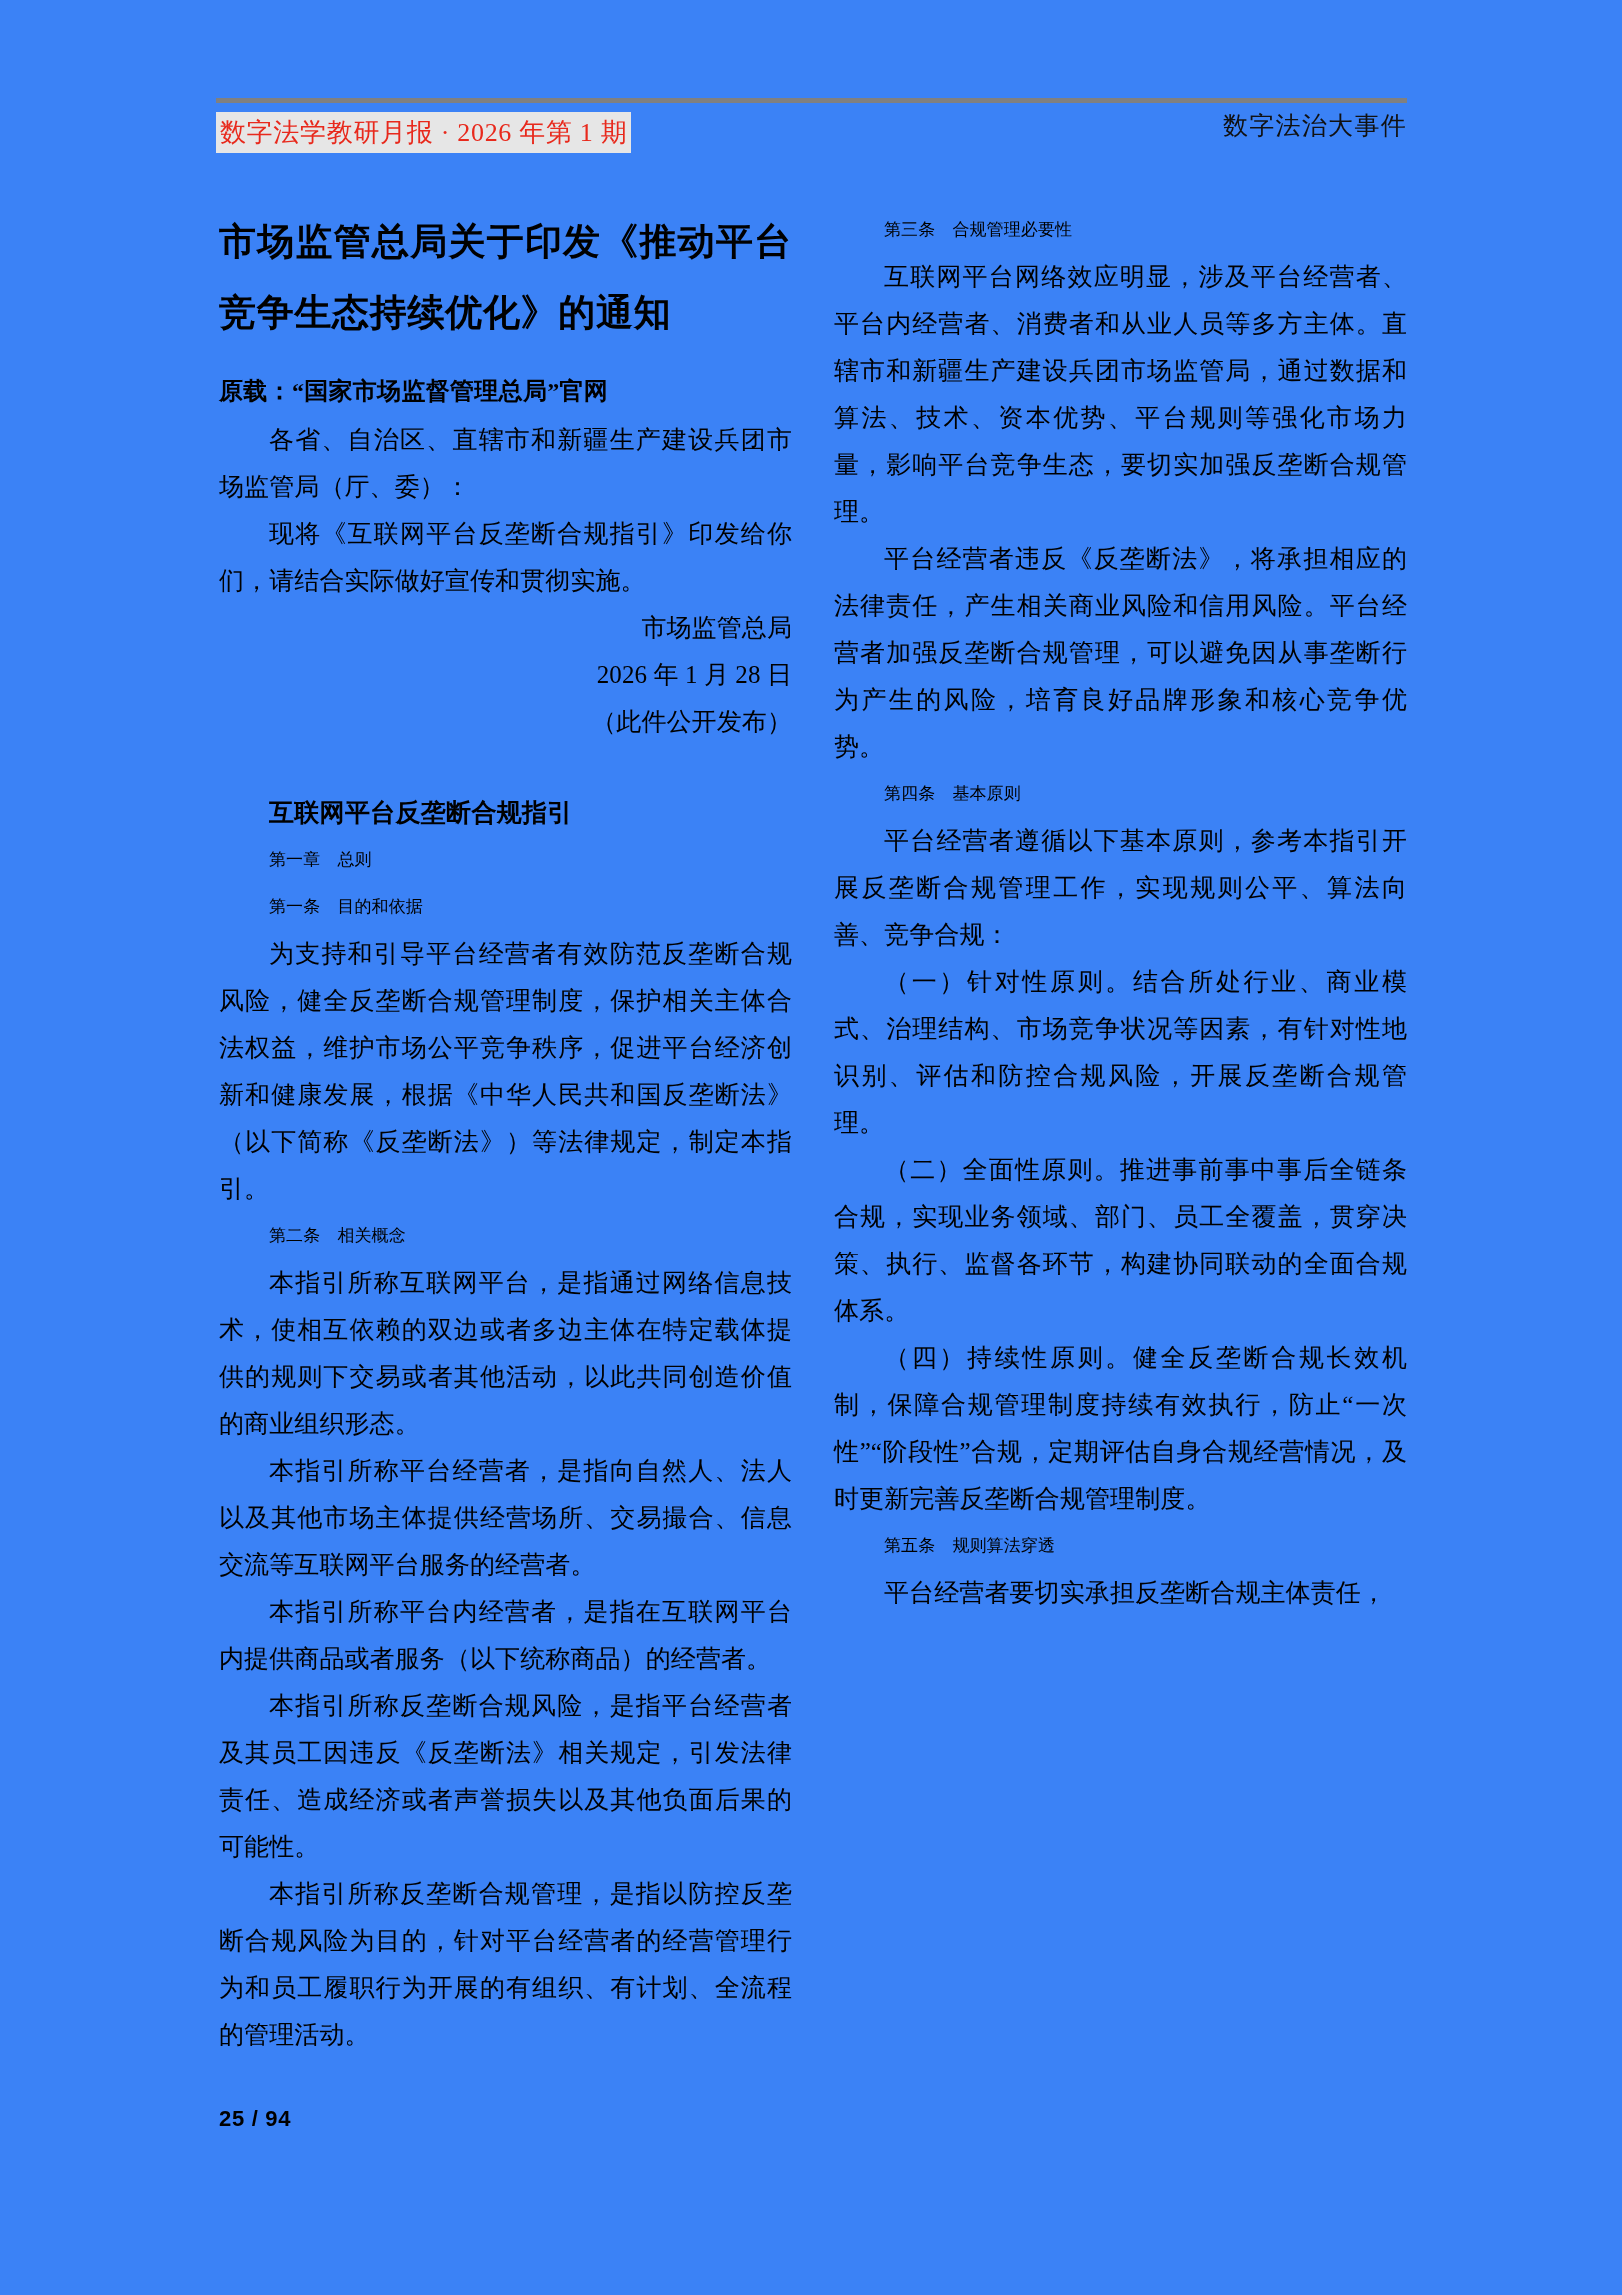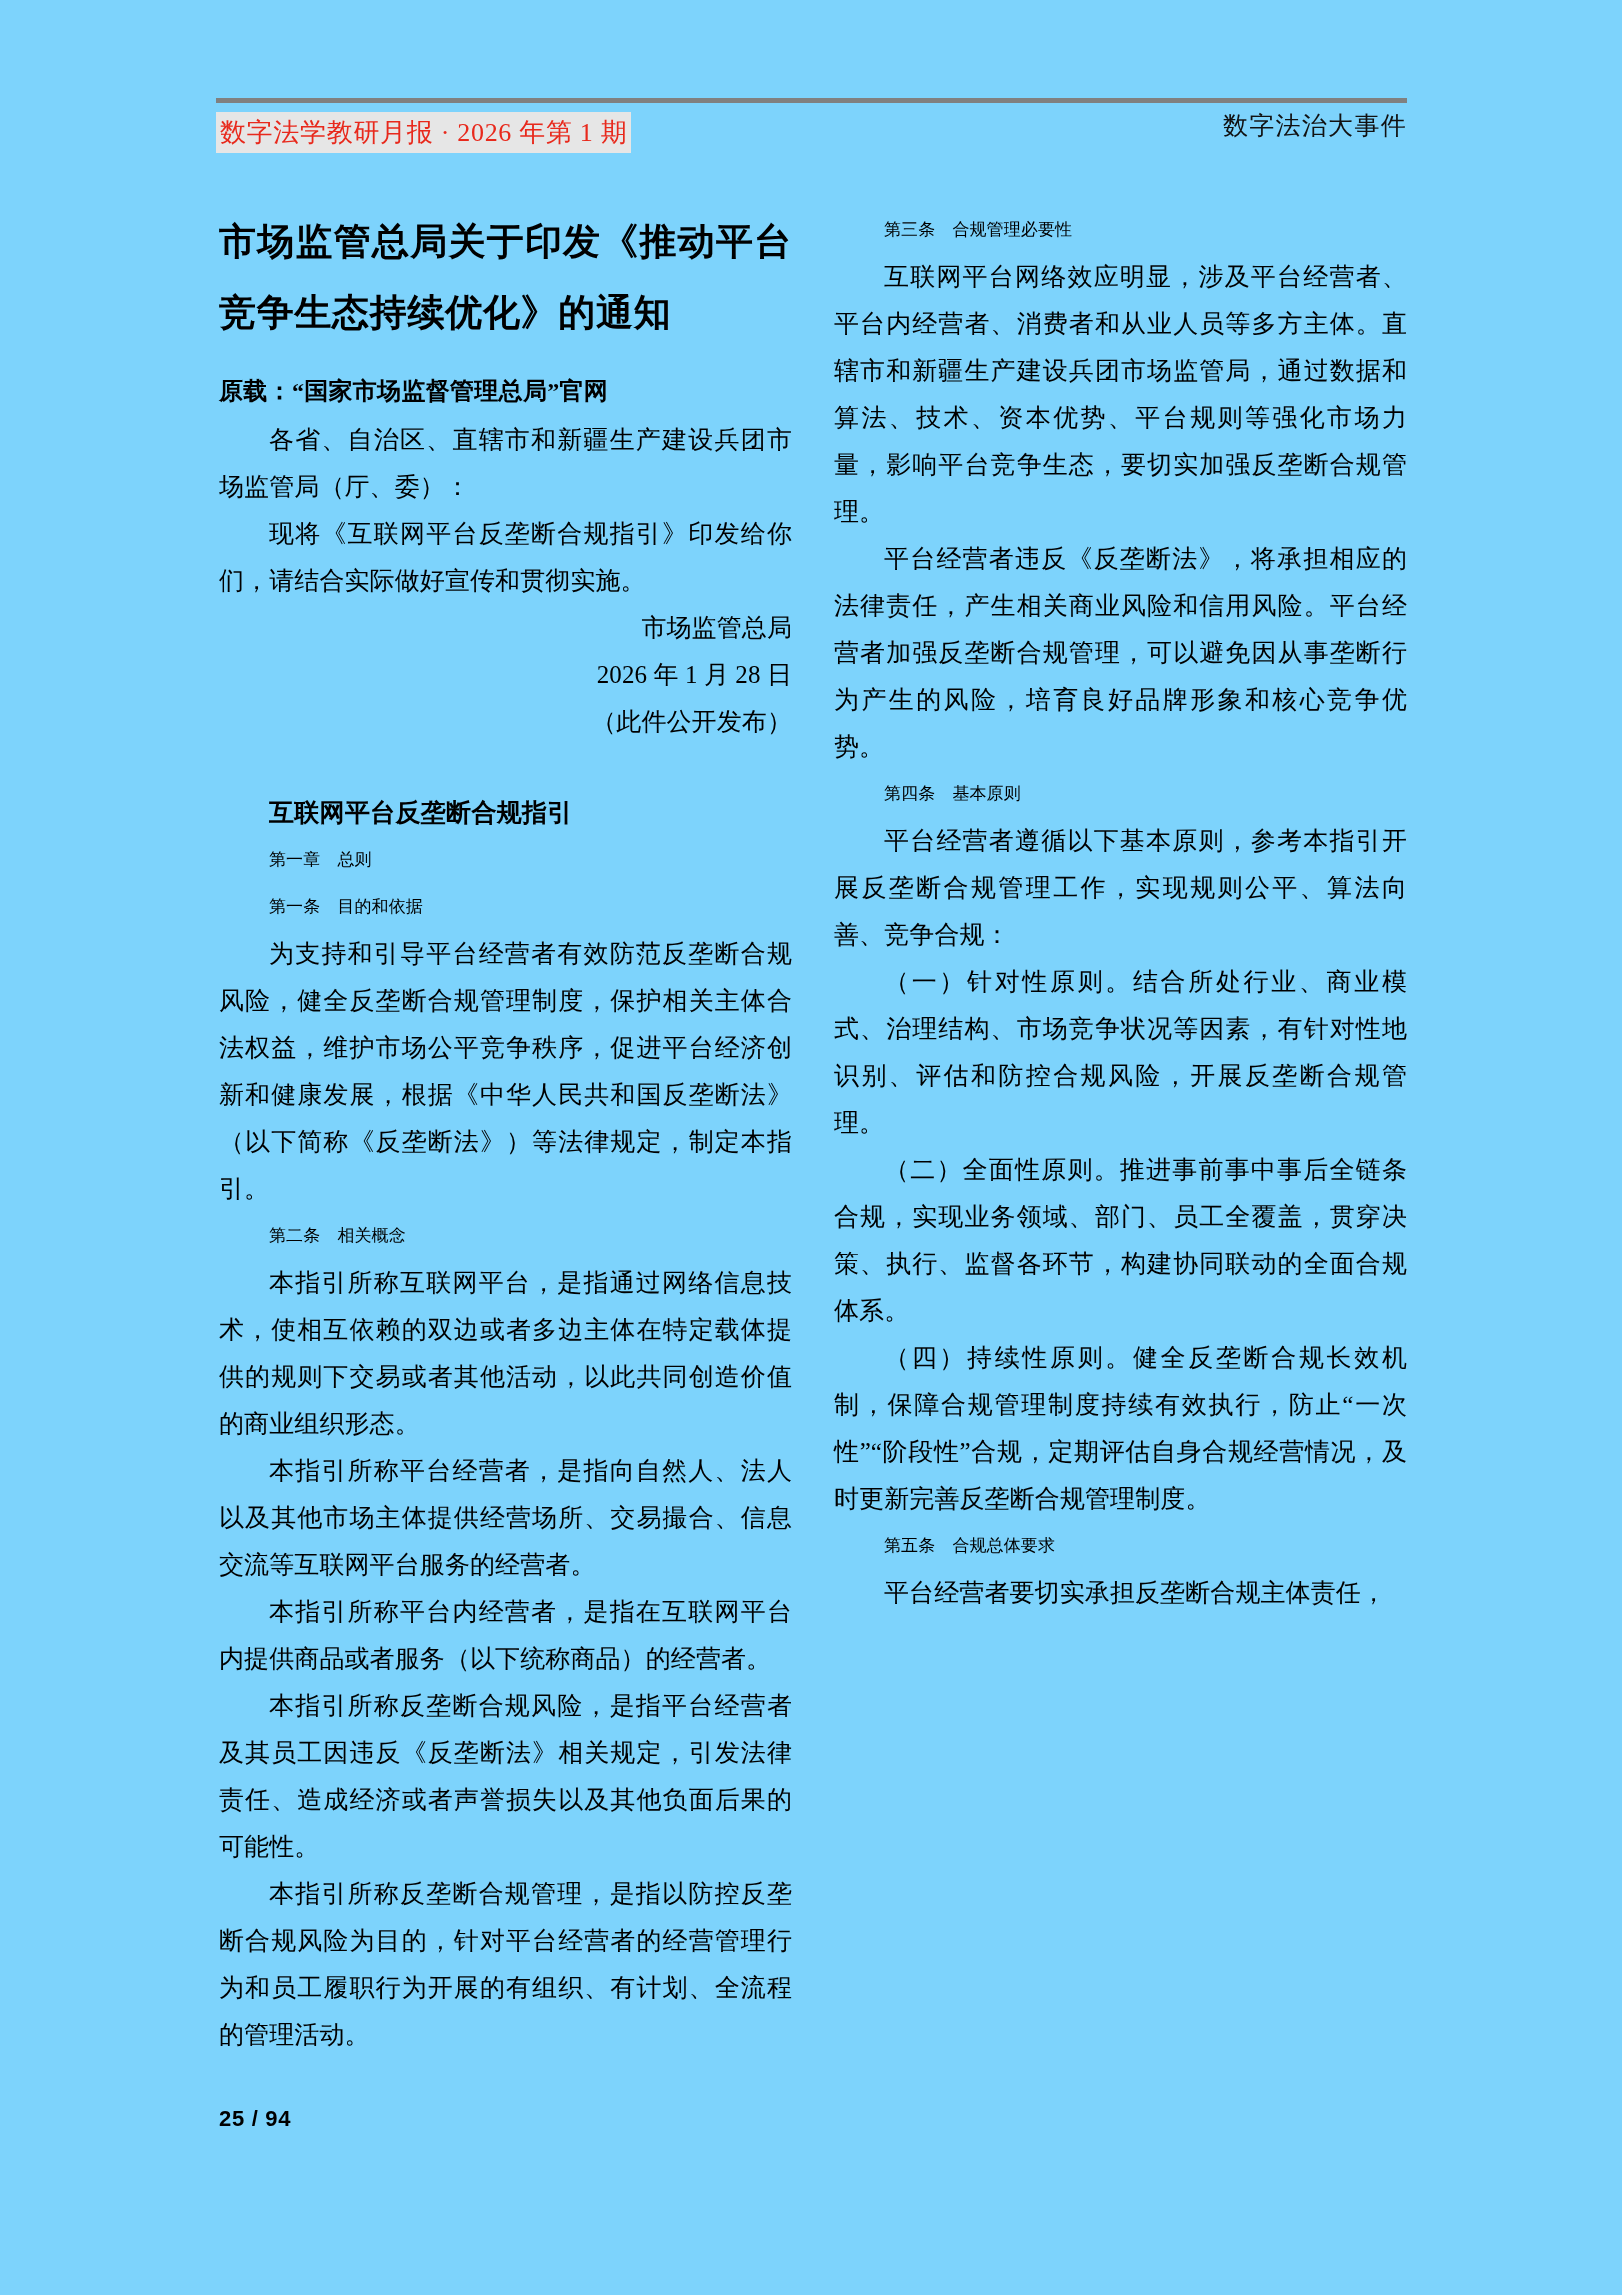--- a/index.html
+++ b/index.html
@@ -4,21 +4,21 @@
 <style>
   html, body {
     margin: 0;
     padding: 0;
     background: #ffffff;
   }
   .page {
     position: relative;
     width: 1623px;
     height: 2295px;
-    background: #7dd3fc;
+    background: #3b82f6;
     font-family: "Liberation Serif", "DejaVu Serif", serif;
     box-sizing: border-box;
     overflow: hidden;
   }
 
   
   .header {
     position: absolute;
     left: 216px;
     top: 98px;
@@ -194,21 +194,21 @@
       <p class="body">互联网平台网络效应明显，涉及平台经营者、平台内经营者、消费者和从业人员等多方主体。直辖市和新疆生产建设兵团市场监管局，通过数据和算法、技术、资本优势、平台规则等强化市场力量，影响平台竞争生态，要切实加强反垄断合规管理。</p>
       <p class="body">平台经营者违反《反垄断法》，将承担相应的法律责任，产生相关商业风险和信用风险。平台经营者加强反垄断合规管理，可以避免因从事垄断行为产生的风险，培育良好品牌形象和核心竞争优势。</p>
 
       <p class="sec-head">第四条　基本原则</p>
 
       <p class="body">平台经营者遵循以下基本原则，参考本指引开展反垄断合规管理工作，实现规则公平、算法向善、竞争合规：</p>
       <p class="body">（一）针对性原则。结合所处行业、商业模式、治理结构、市场竞争状况等因素，有针对性地识别、评估和防控合规风险，开展反垄断合规管理。</p>
       <p class="body">（二）全面性原则。推进事前事中事后全链条合规，实现业务领域、部门、员工全覆盖，贯穿决策、执行、监督各环节，构建协同联动的全面合规体系。</p>
       <p class="body">（四）持续性原则。健全反垄断合规长效机制，保障合规管理制度持续有效执行，防止“一次性”“阶段性”合规，定期评估自身合规经营情况，及时更新完善反垄断合规管理制度。</p>
 
-      <p class="sec-head">第五条　合规总体要求</p>
+      <p class="sec-head">第五条　规则算法穿透</p>
 
       <p class="body">平台经营者要切实承担反垄断合规主体责任，</p>
 
     </div>
   </div>
 
   <div class="page-number">25 / 94</div>
 
 </div>
 

